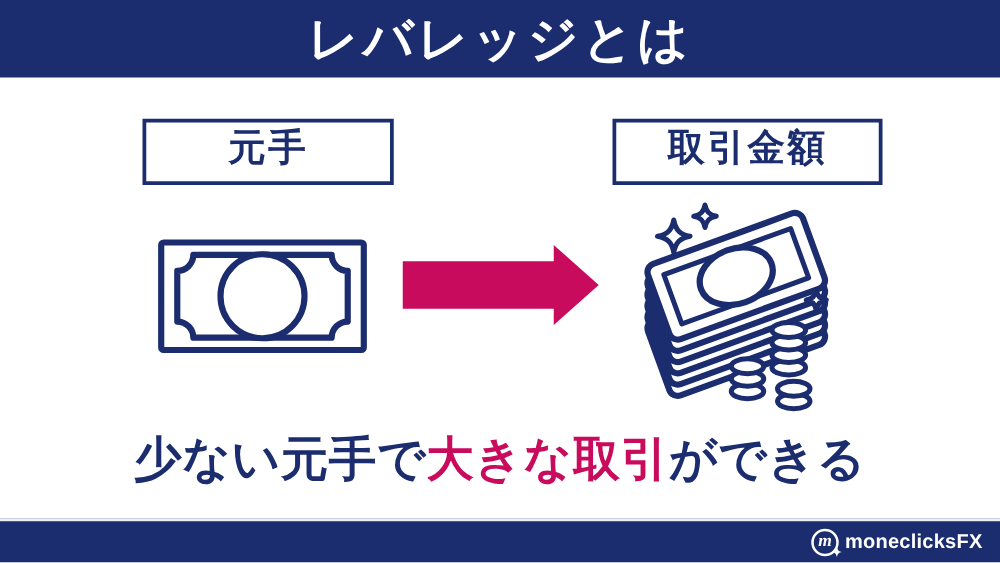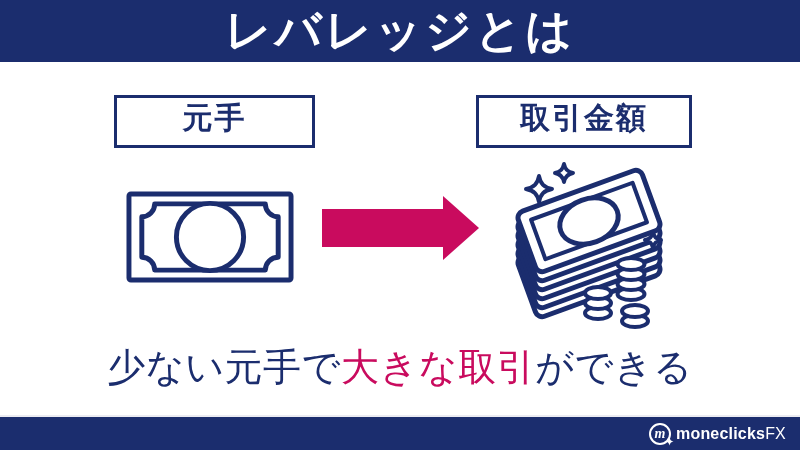--- a/index.html
+++ b/index.html
@@ -2,53 +2,53 @@
 <html style="--navy: #1b2d6e; --pink: #c90b5e; --white: #ffffff;"><head>
 <meta charset="utf-8">
 <style>
   :root { --navy:#1b2d6e; --pink:#c90b5e; --white:#ffffff; --footer-line:#ececf2; }
   * { margin:0; padding:0; box-sizing:border-box; }
   body { background:#ffffff; font-family:"Liberation Sans", sans-serif; }
   .page { position:relative; width:800px; height:450px; background:var(--white); overflow:hidden; }
 
   .header { position:absolute; top:0; left:0; width:800px; height:62px;
             background:var(--navy); display:flex; align-items:center; justify-content:center; }
-  .header-title { color:var(--white); font-size:46px; font-weight:900; letter-spacing:3px; }
+  .header-title { color:var(--white); font-size:40px; font-weight:900; letter-spacing:3px; }
 
   .label-box { position:absolute; top:95px; height:53px; border:3px solid var(--navy);
                display:flex; align-items:flex-start; justify-content:center; background:var(--white); }
   .label-box.left  { left:114px; width:201px; }
-  .label-box.right { left:476px; width:216px; }
+  .label-box.right { left:490px; width:216px; }
   .label-box span { color:var(--navy); font-size:30px; font-weight:800; letter-spacing:2px; }
 
   .banknote-svg   { position:absolute; left:126px; top:191px; width:168px; height:92px; color:var(--navy); }
   .arrow-svg      { position:absolute; left:322px; top:196px; width:158px; height:64px; }
   .arrow-svg polygon { fill:var(--pink); }
   .moneystack-svg { position:absolute; left:495px; top:153px; width:200px; height:185px; color:var(--navy); }
 
   .ink  { stroke:currentColor; fill:#ffffff; stroke-linejoin:round; stroke-linecap:round; }
   .ink-thin { stroke:currentColor; fill:none; stroke-linejoin:round; stroke-linecap:round; }
 
   .caption { position:absolute; top:342px; left:0; width:800px; text-align:center;
-             font-size:38px; font-weight:400; letter-spacing:0.5px; white-space:nowrap; }
+             font-size:38px; font-weight:700; letter-spacing:0.5px; white-space:nowrap; }
   .caption .navy { color:var(--navy); }
   .caption .pink { color:var(--pink); }
 
   .footer { position:absolute; left:0; bottom:0; width:800px; height:35px; background:var(--navy);
             border-top:2px solid var(--footer-line);
             display:flex; align-items:center; justify-content:flex-end; padding-right:14px; }
   .logo { display:flex; align-items:center; gap:5px; }
   .logo-mark { position:relative; width:22px; height:22px; border:2px solid var(--white);
                border-radius:50%; display:flex; align-items:center; justify-content:center; }
   .logo-mark .m { color:var(--white); font-family:"Liberation Serif", serif;
                   font-style:italic; font-weight:700; font-size:14px; line-height:1; }
   .logo-spark { position:absolute; right:-5px; bottom:-3px; width:9px; height:9px; }
   .logo-spark path { fill:var(--white); }
   .logo-text { color:var(--white); font-size:16px; font-weight:600; letter-spacing:0.2px; }
-  .logo-text .fx { font-weight:400; }
+  .logo-text .fx { font-weight:700; }
 </style>
 </head>
 <body>
 
 <div class="page">
 
   <div class="header">
     <div class="header-title">レバレッジとは</div>
   </div>
 

